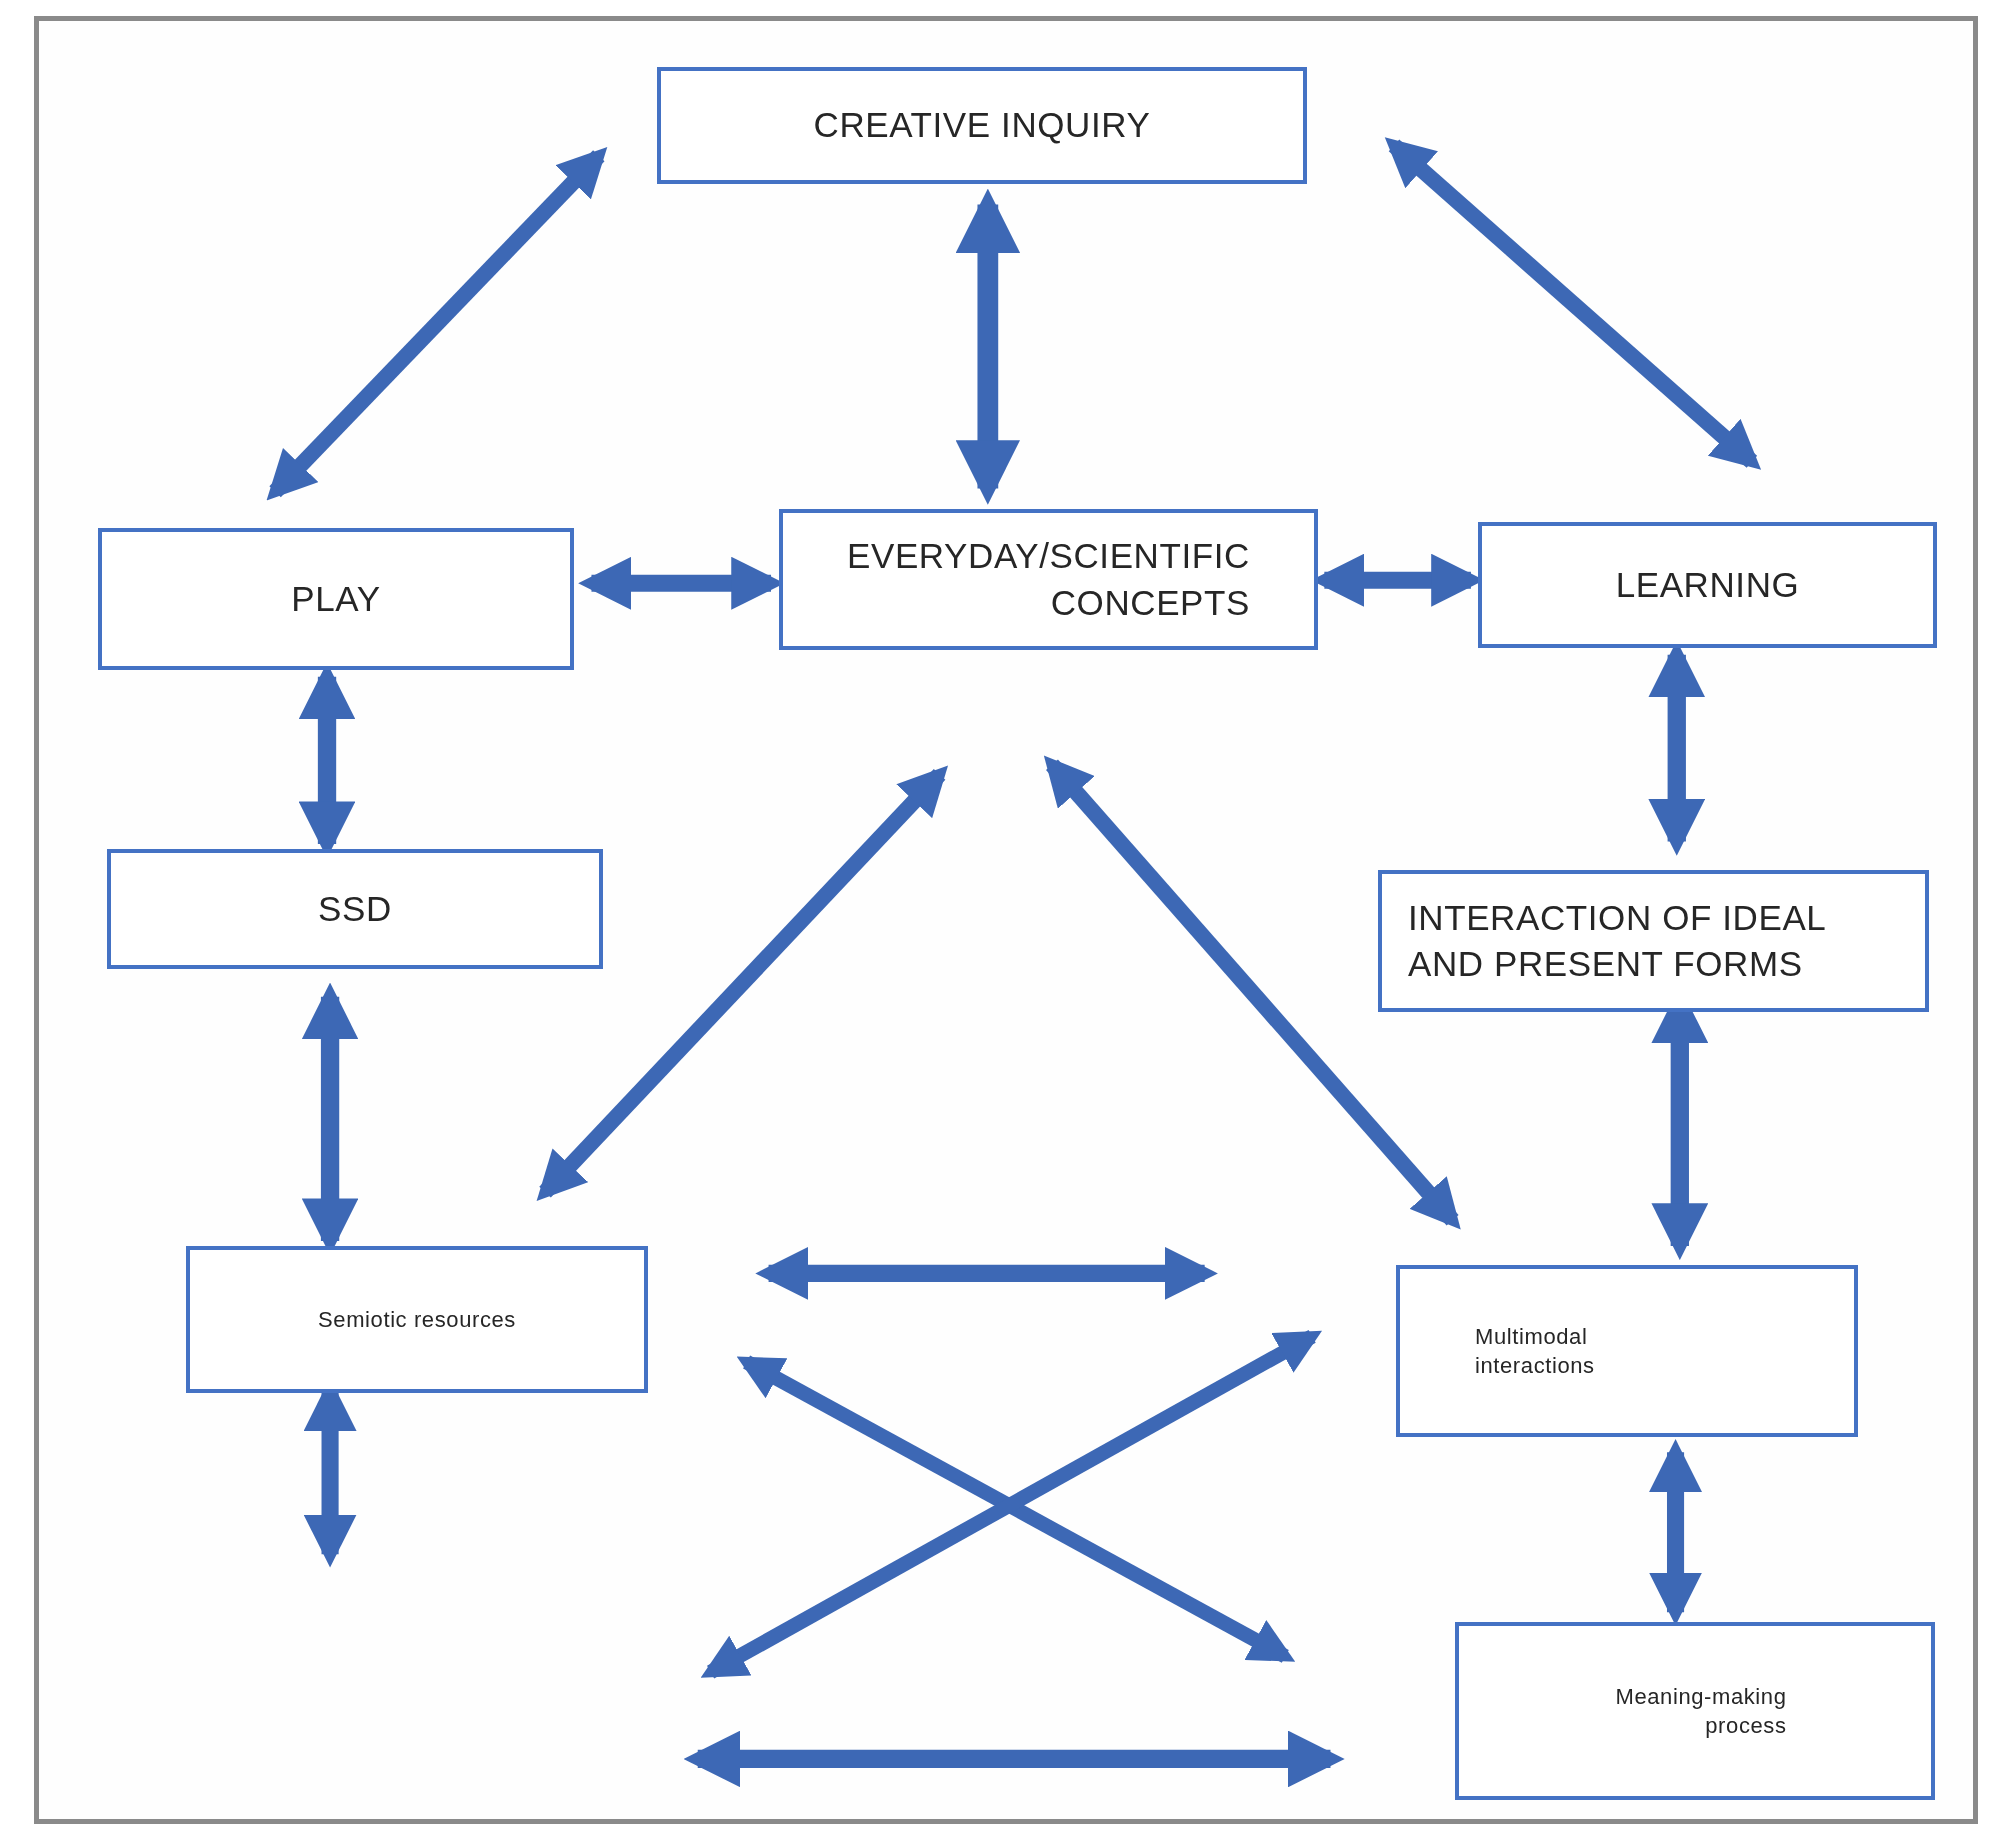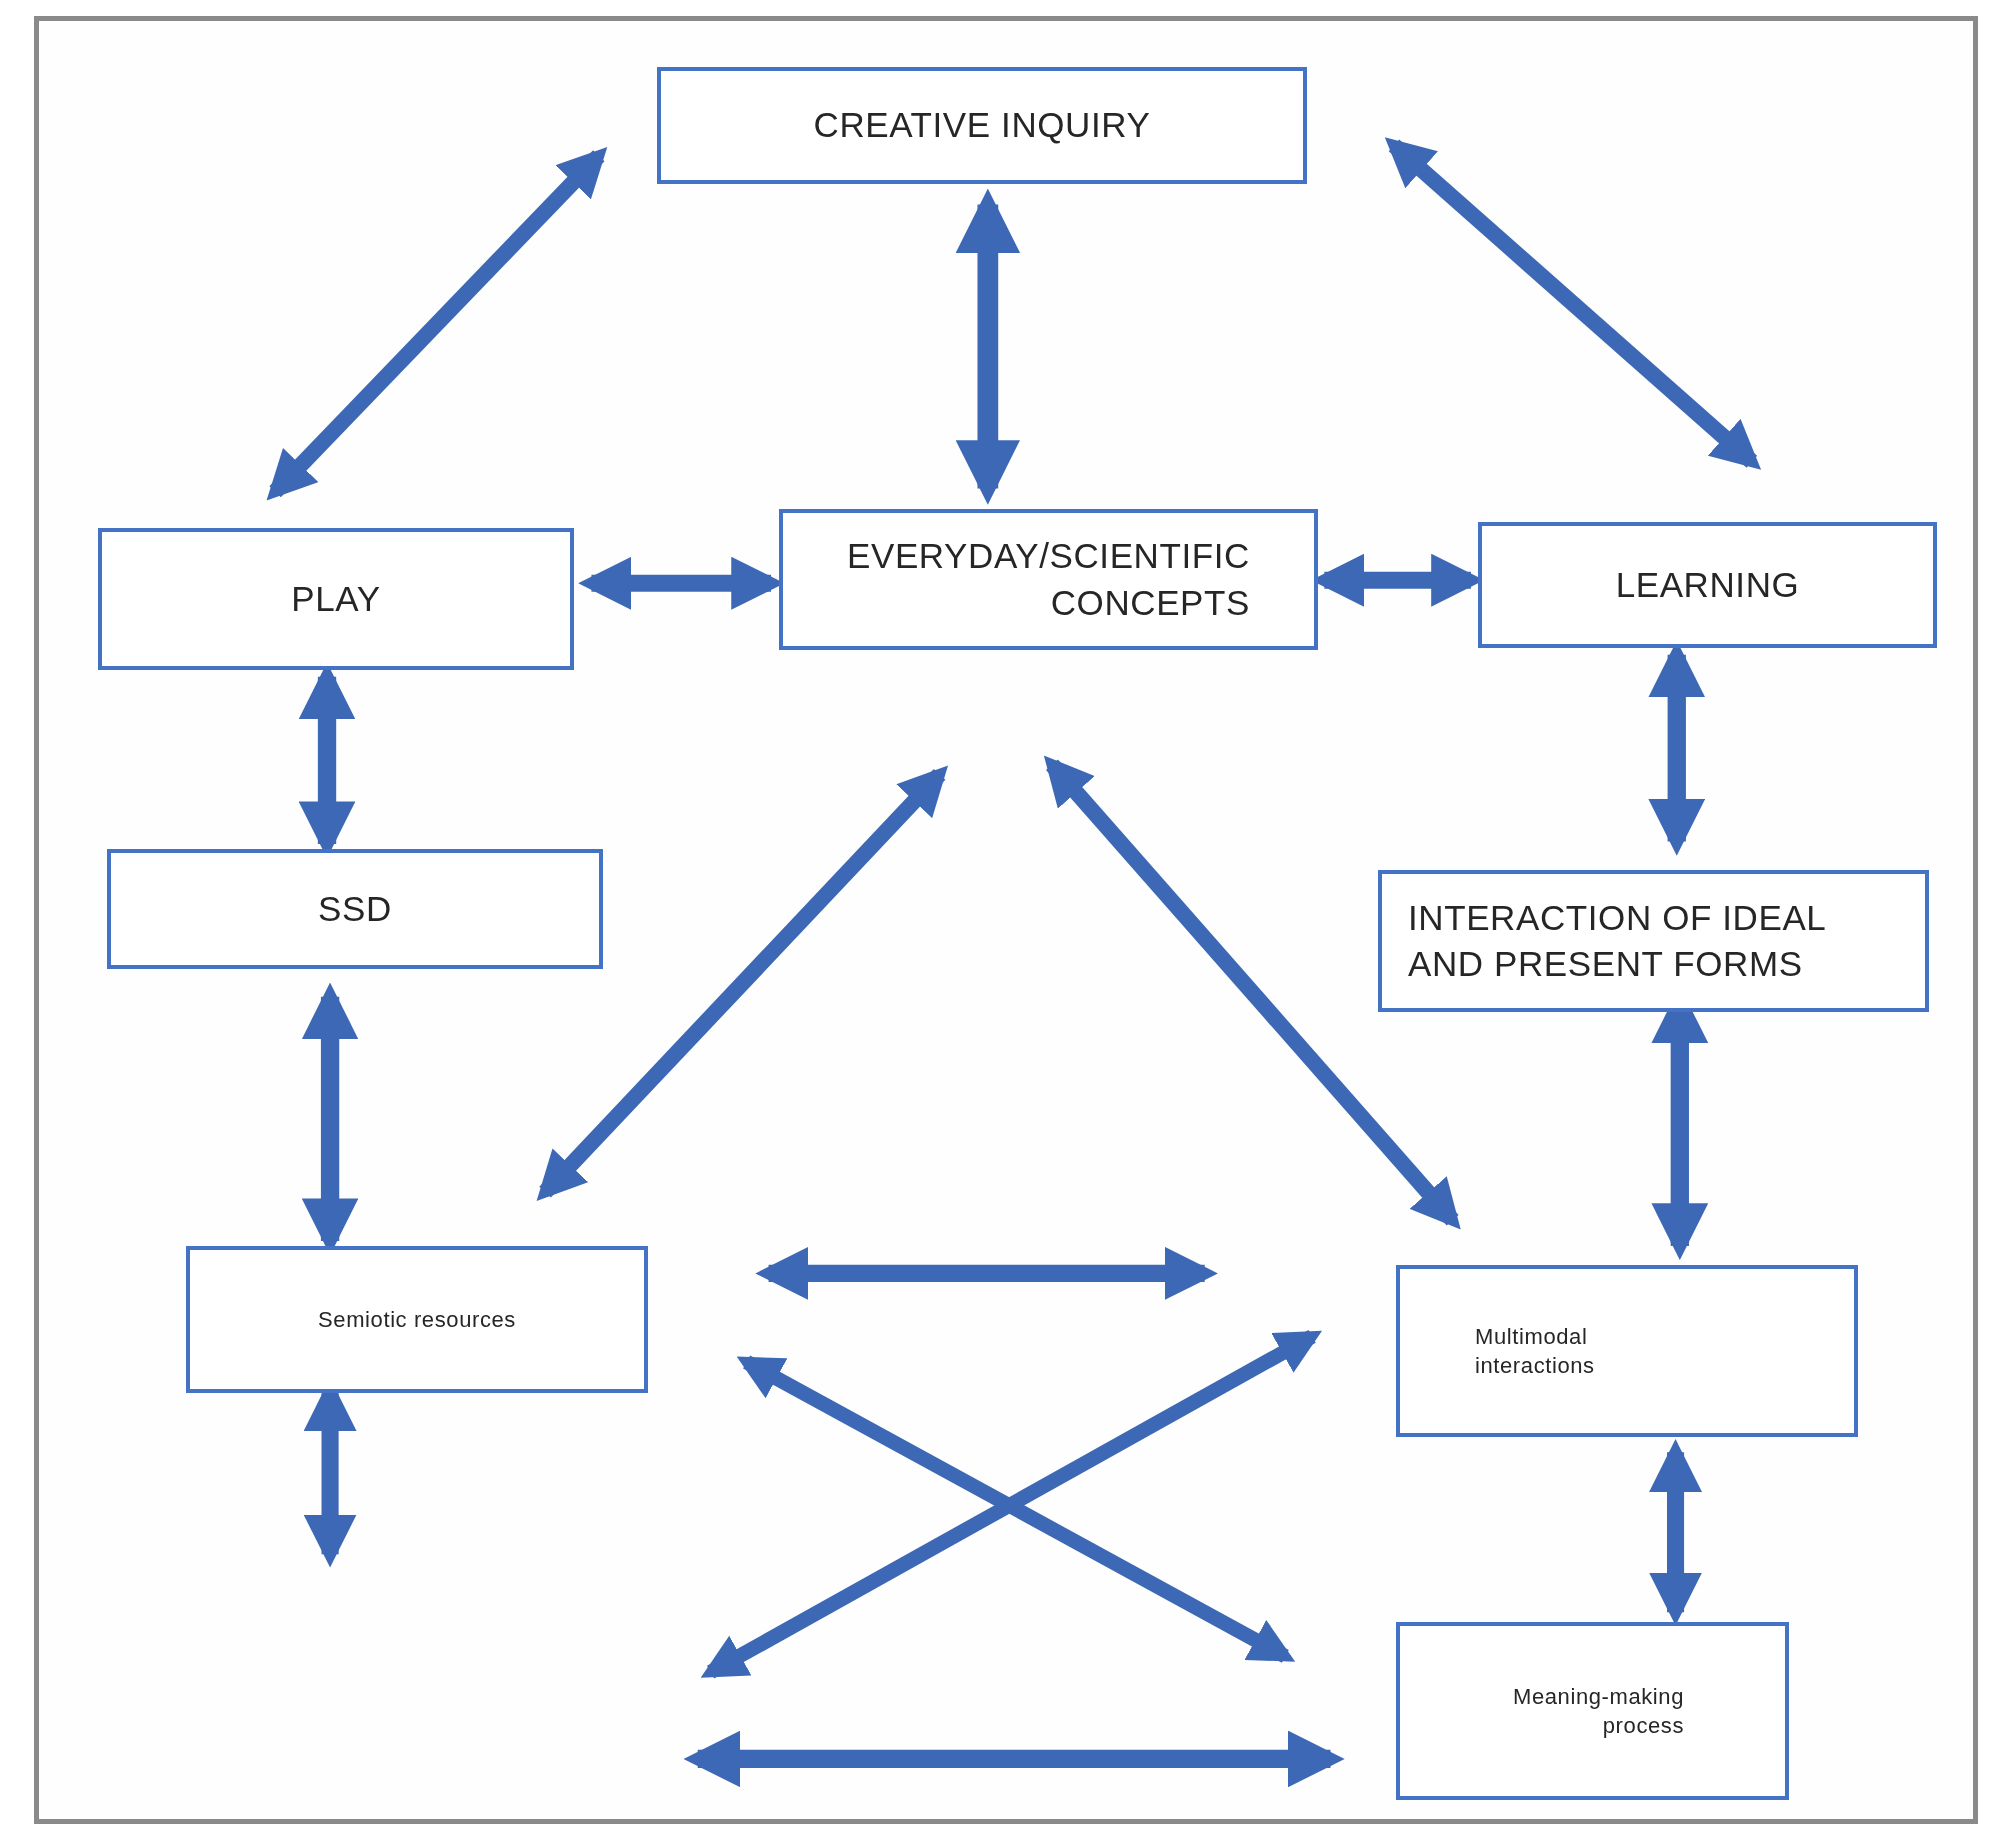--- a/index.html
+++ b/index.html
@@ -44,21 +44,21 @@
   
   #box-creative-inquiry{left:657px;top:67px;width:650px;height:117px;}
   #box-play{left:98px;top:528px;width:476px;height:142px;}
   #box-everyday-scientific-concepts{left:779px;top:509px;width:539px;height:141px;}
   #box-learning{left:1478px;top:522px;width:459px;height:126px;}
   #box-ssd{left:107px;top:849px;width:496px;height:120px;}
   #box-interaction-ideal-present{left:1378px;top:846px;width:551px;height:142px;justify-content:flex-start;text-align:left;padding-left:26px;margin-top:24px;}
   #box-semiotic-resources{left:186px;top:1246px;width:462px;height:147px;}
   #box-multimodal-interactions{left:1396px;top:1265px;width:462px;height:172px;justify-content:flex-start;text-align:left;padding-left:75px;}
   #box-representational-experiential{left:76px;top:1561px;width:560px;height:217px;}
-  #box-meaning-making-process{left:1396px;top:1622px;width:393px;height:178px;padding-left:12px;}
+  #box-meaning-making-process{left:1455px;top:1622px;width:480px;height:178px;padding-left:12px;}
 </style>
 </head>
 <body>
 
 <div id="canvas">
   <div id="frame"></div>
 
   <svg id="arrow-layer" viewBox="0 0 3282 3016" xmlns="http://www.w3.org/2000/svg">
     <defs>
       <marker id="arrowhead" viewBox="0 0 10 10" refX="7.5" refY="5" markerWidth="3.1" markerHeight="3.1" orient="auto-start-reverse">

